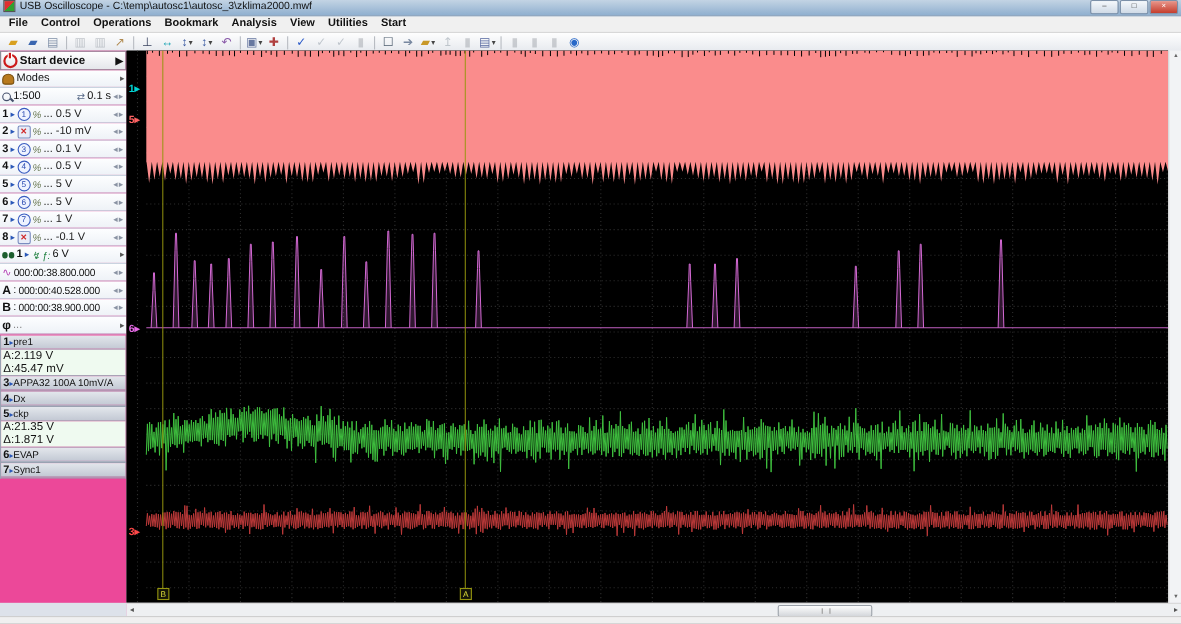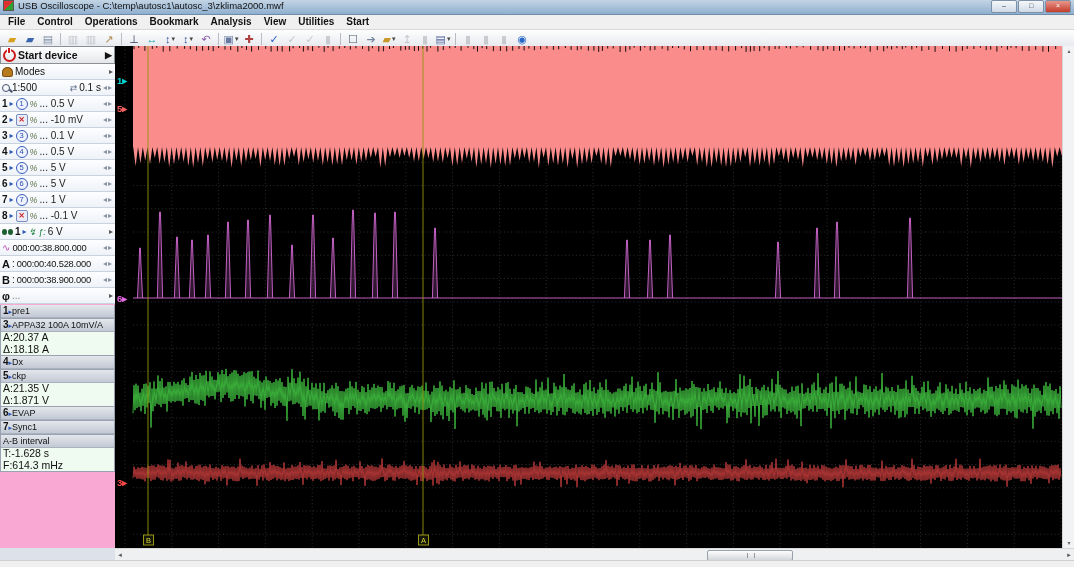--- a/index.html
+++ b/index.html
@@ -19,21 +19,21 @@
 
   
   .toolbar{height:17px;background:linear-gradient(#fefefe,#e6e9ee);display:flex;align-items:center;padding:0 3px;border-bottom:1px solid #c4c8ce;}
   .tb-icon{height:15px;min-width:16px;display:flex;align-items:center;justify-content:center;font-size:11px;border-radius:2px;padding:0 1px;}
   .tb-icon .glyph{line-height:14px;}
   .tb-icon .dd{font-size:7px;color:#444;margin-left:1px;}
   .tb-icon.disabled{opacity:.55;}
   .tb-sep{width:1px;height:12px;background:#b8bcc2;margin:0 3px;}
 
   
-  .sidebar{position:absolute;left:0;top:46px;width:115px;bottom:7px;background:#f9a8d4;font-size:10px;color:#111;overflow:hidden;}
+  .sidebar{position:absolute;left:0;top:46px;width:115px;bottom:7px;background:#ec4899;font-size:10px;color:#111;overflow:hidden;}
   .srow{display:flex;align-items:center;background:linear-gradient(#fdfeff,#eef2f7);border-bottom:1px solid #c9d3e0;height:15px;padding:0 2px;gap:2px;white-space:nowrap;}
   .srow .grow{flex:1;}
   .lr{color:#8a93a3;font-size:8px;letter-spacing:1px;}
   .rarr{color:#555;font-size:8px;}
   .startrow{height:16px;border:1px solid #8a8f98;background:linear-gradient(#ffffff,#e4e6ea);font-weight:bold;font-size:10.5px;}
   .power{width:9px;height:9px;border:2px solid #cc1a1a;border-radius:50%;position:relative;display:inline-block;}
   .power::after{content:"";position:absolute;left:2.5px;top:-3px;width:2px;height:5px;background:#cc1a1a;box-shadow:0 0 0 1px #fff;}
   .modes-icon{width:9px;height:8px;background:#b87a1e;border-radius:60% 60% 30% 30%;border:1px solid #7a5010;}
   .mag{width:6px;height:6px;border:1.5px solid #44506c;border-radius:50%;position:relative;display:inline-block;}
   .mag::after{content:"";position:absolute;width:4px;height:1.5px;background:#44506c;transform:rotate(45deg);right:-3.5px;bottom:-1px;}
@@ -304,50 +304,43 @@
     </div>
     <div class="srow">
       <span class="phi">φ</span>
       <span class="grow" style="color:#888">...</span>
       <span class="rarr">▸</span>
     </div>
 
     <div id="panels" style="margin-top:1px">
         <div class="panel">
           <div class="panel-h"><span class="chnum">1</span><span class="charr">▸</span><span>pre1</span></div>
+          <div class="panel-b">
+            <div class="pline">A:2.119 V</div>
+            <div class="pline">Δ:45.47 mV</div>
+          </div>
         </div>
         <div class="panel">
           <div class="panel-h"><span class="chnum">3</span><span class="charr">▸</span><span>APPA32 100A 10mV/A</span></div>
-          <div class="panel-b">
-            <div class="pline">A:20.37 A</div>
-            <div class="pline">Δ:18.18 A</div>
-          </div>
         </div>
         <div class="panel">
           <div class="panel-h"><span class="chnum">4</span><span class="charr">▸</span><span>Dx</span></div>
         </div>
         <div class="panel">
           <div class="panel-h"><span class="chnum">5</span><span class="charr">▸</span><span>ckp</span></div>
           <div class="panel-b">
             <div class="pline">A:21.35 V</div>
             <div class="pline">Δ:1.871 V</div>
           </div>
         </div>
         <div class="panel">
           <div class="panel-h"><span class="chnum">6</span><span class="charr">▸</span><span>EVAP</span></div>
         </div>
         <div class="panel">
           <div class="panel-h"><span class="chnum">7</span><span class="charr">▸</span><span>Sync1</span></div>
-        </div>
-        <div class="panel">
-          <div class="panel-h"><span>A-B interval</span></div>
-          <div class="panel-b">
-            <div class="pline">T:-1.628 s</div>
-            <div class="pline">F:614.3 mHz</div>
-          </div>
         </div>
       </div>
   </div>
 
   <div class="plotwrap" id="plotwrap">
       <svg width="947" height="502" viewBox="0 0 947 502">
         <rect x="0" y="0" width="947" height="502" fill="#000000"></rect>
         <g stroke="#2d2d2d" stroke-width="1" stroke-dasharray="1 2.6">
           <line x1="10" y1="0" x2="10" y2="502"></line>
           <line x1="56.8" y1="0" x2="56.8" y2="502"></line>

